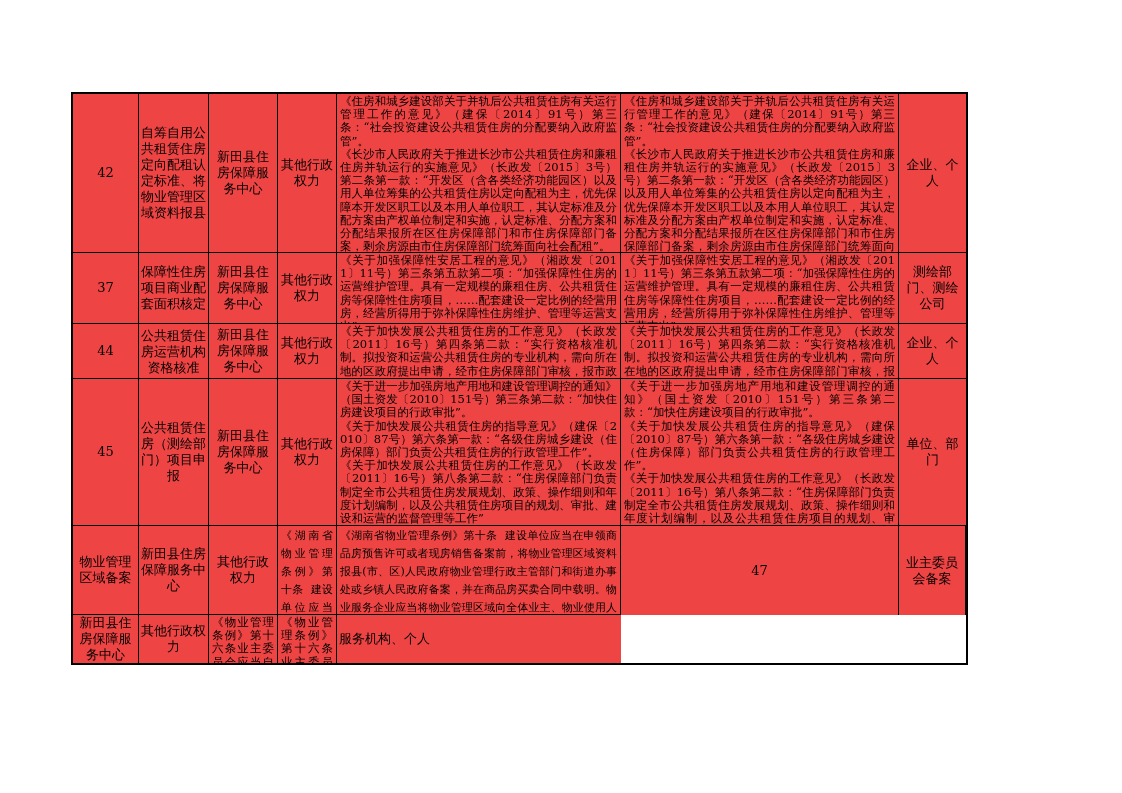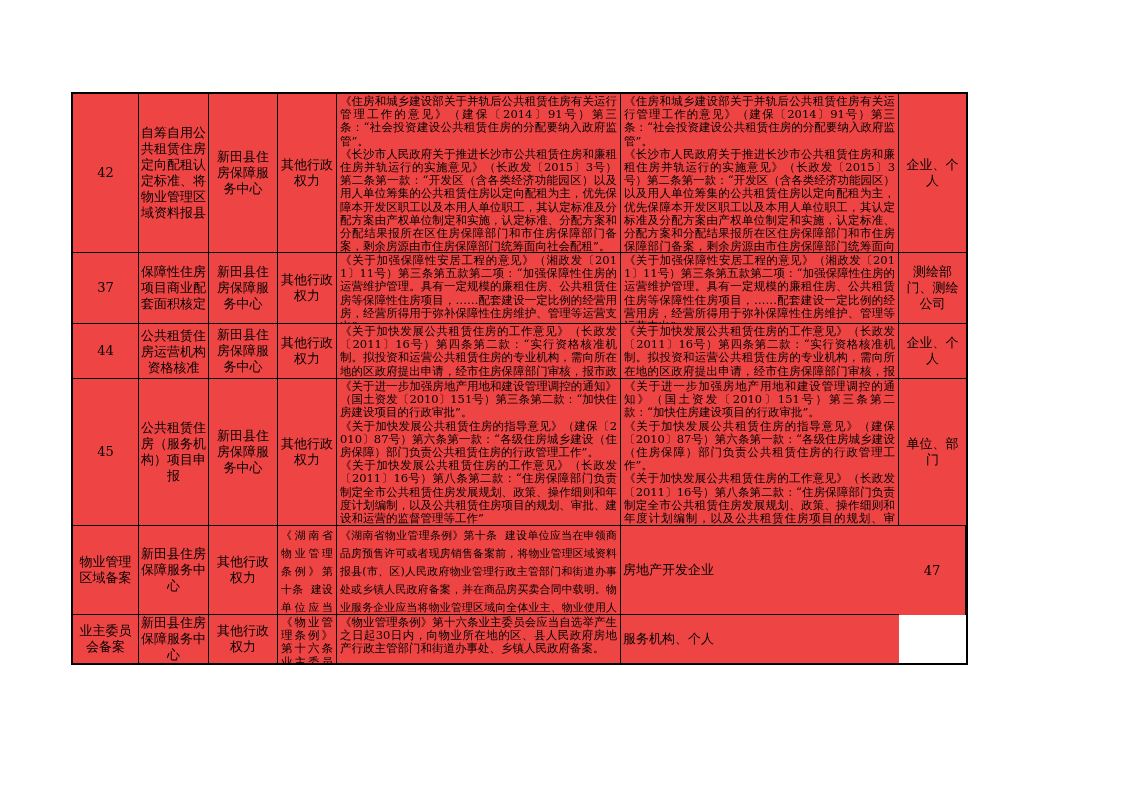--- a/index.html
+++ b/index.html
@@ -98,21 +98,21 @@
   <div class="cell basis">《关于加快发展公共租赁住房的工作意见》（长政发〔2011〕16号）第四条第二款：“实行资格核准机制。拟投资和运营公共租赁住房的专业机构，需向所在地的区政府提出申请，经市住房保障部门审核，报市政府批准同意”</div>
   <div class="cell basis">《关于加快发展公共租赁住房的工作意见》（长政发〔2011〕16号）第四条第二款：“实行资格核准机制。拟投资和运营公共租赁住房的专业机构，需向所在地的区政府提出申请，经市住房保障部门审核，报市政府批准同意”</div>
   <div class="cell aud lc">
       <span>企业、个人</span>
     </div>
 
   <div class="cell mid">
       <span>45</span>
     </div>
   <div class="cell mid">
-      <span>公共租赁住房（服务机构）项目申报</span>
+      <span>公共租赁住房（测绘部门）项目申报</span>
     </div>
   <div class="cell mid">
       <span>新田县住房保障服务中心</span>
     </div>
   <div class="cell mid">
       <span>其他行政权力</span>
     </div>
   <div class="cell basis">《关于进一步加强房地产用地和建设管理调控的通知》（国土资发〔2010〕151号）第三条第二款：“加快住房建设项目的行政审批”。
 《关于加快发展公共租赁住房的指导意见》（建保〔2010〕87号）第六条第一款：“各级住房城乡建设（住房保障）部门负责公共租赁住房的行政管理工作”。
 《关于加快发展公共租赁住房的工作意见》（长政发〔2011〕16号）第八条第二款：“住房保障部门负责制定全市公共租赁住房发展规划、政策、操作细则和年度计划编制，以及公共租赁住房项目的规划、审批、建设和运营的监督管理等工作”</div>
@@ -127,23 +127,20 @@
       <span>物业管理区域备案</span>
     </div>
   <div class="cell mid">
       <span>新田县住房保障服务中心</span>
     </div>
   <div class="cell mid">
       <span>其他行政权力</span>
     </div>
   <div class="cell basis tight">《湖南省物业管理条例》第十条  建设单位应当在申领商品房预售许可或者现房销售备案前，将物业管理区域资料报县(市、区)人民政府物业管理行政主管部门和街道办事处或乡镇人民政府备案，并在商品房买卖合同中载明。物业服务企业应当将物业管理区域向全体业主、物业使用人公示。未聘请物业服务企业的，由街道办事处或乡镇人民政府向全体业主、物业使用人公示。</div>
   <div class="cell basis tight">《湖南省物业管理条例》第十条  建设单位应当在申领商品房预售许可或者现房销售备案前，将物业管理区域资料报县(市、区)人民政府物业管理行政主管部门和街道办事处或乡镇人民政府备案，并在商品房买卖合同中载明。物业服务企业应当将物业管理区域向全体业主、物业使用人公示。未聘请物业服务企业的，由街道办事处或乡镇人民政府向全体业主、物业使用人公示。</div>
-  <div class="cell aud lc">
-      <span>房地产开发企业</span>
-    </div>
 
   <div class="cell mid lr">
       <span>47</span>
     </div>
   <div class="cell mid lr">
       <span>业主委员会备案</span>
     </div>
   <div class="cell mid lr">
       <span>新田县住房保障服务中心</span>
     </div>

